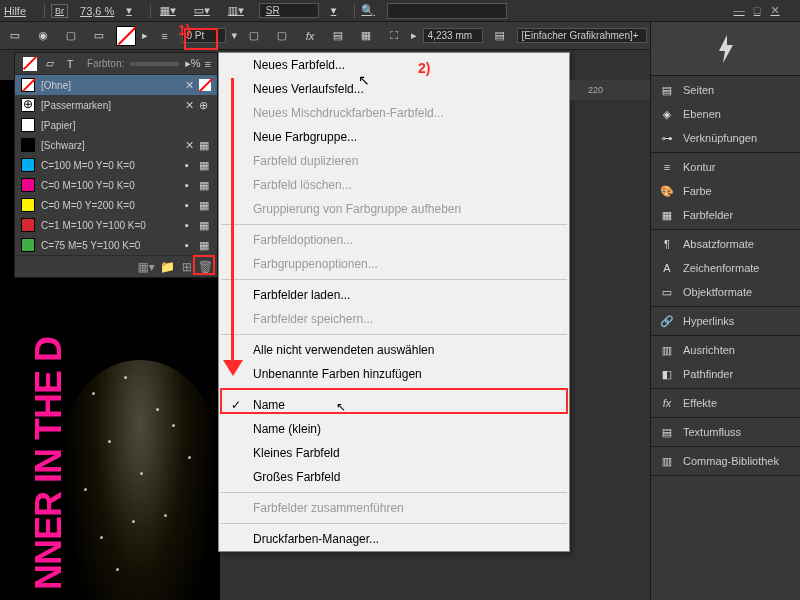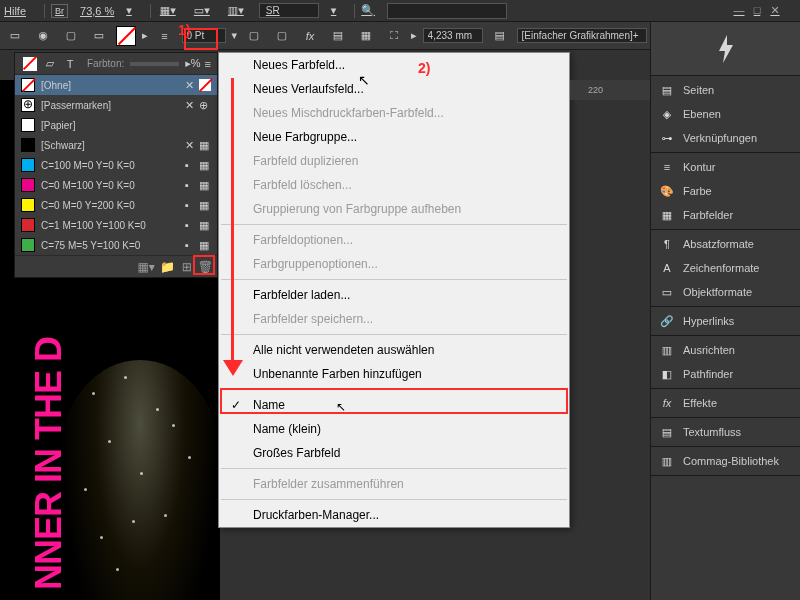--- a/index.html
+++ b/index.html
@@ -268,20 +268,21 @@
   <div class="mi disabled">Farbgruppenoptionen...</div>
   <div class="sep"></div>
   <div class="mi">Farbfelder laden...</div>
   <div class="mi disabled">Farbfelder speichern...</div>
   <div class="sep"></div>
   <div class="mi">Alle nicht verwendeten auswählen</div>
   <div class="mi">Unbenannte Farben hinzufügen</div>
   <div class="sep"></div>
   <div class="mi check">Name</div>
   <div class="mi">Name (klein)</div>
+  <div class="mi">Kleines Farbfeld</div>
   <div class="mi">Großes Farbfeld</div>
   <div class="sep"></div>
   <div class="mi disabled">Farbfelder zusammenführen</div>
   <div class="sep"></div>
   <div class="mi">Druckfarben-Manager...</div>
 </div>
 
 <div class="annotation-2">2)</div>
 <div class="red-box-menu"></div>
 <div class="red-arrow">

